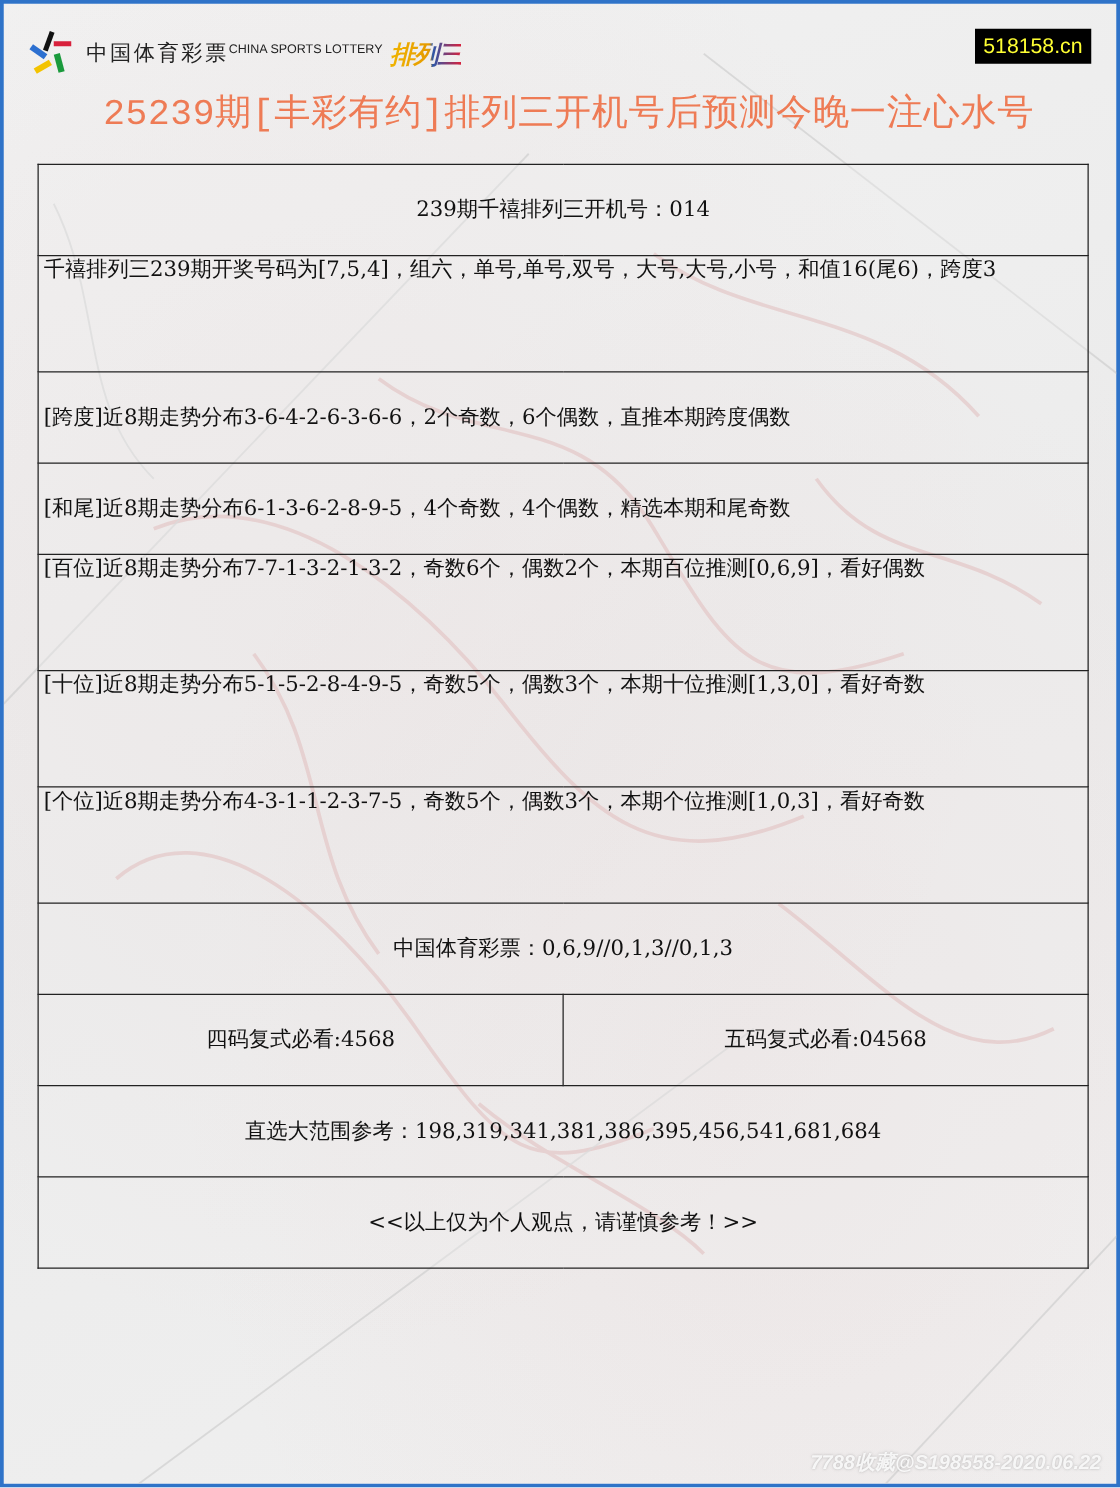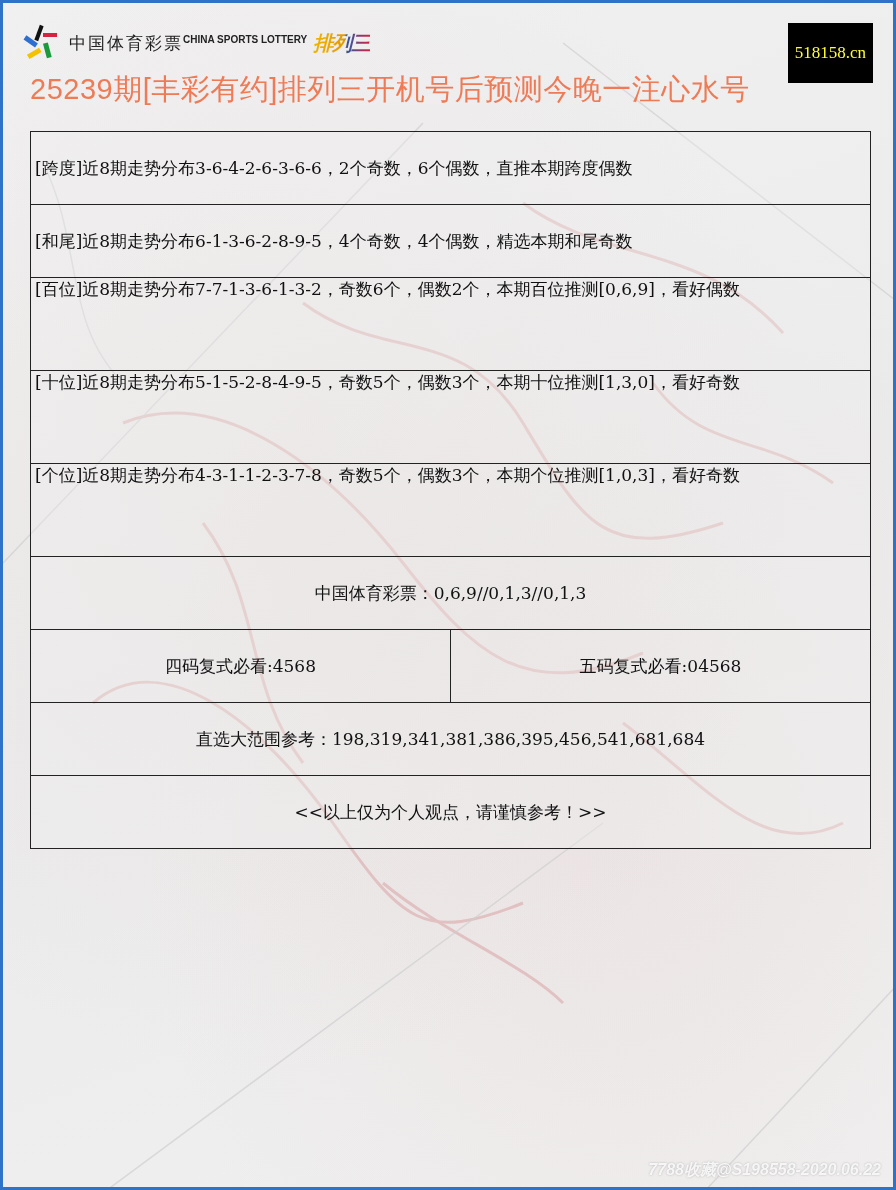--- a/index.html
+++ b/index.html
@@ -19,37 +19,38 @@
     overflow: hidden;
   }
   .sketch { position: absolute; left: 0; top: 0; width: 896px; height: 1190px; pointer-events: none; }
   .logo {
     position: absolute; left: 18px; top: 18px; height: 44px;
     display: flex; align-items: center;
   }
   .logo-mark { width: 44px; height: 44px; position: relative; }
   .logo-text { margin-left: 4px; display: flex; flex-direction: row; line-height: 1; }
   .logo-cn { font-family: "DejaVu Sans", sans-serif; font-size: 17px; color: #222; letter-spacing: 2px; }
-  .logo-en { font-family: "Liberation Sans", sans-serif; font-size: 10px; font-weight: bold; color: #222; margin-top: 0; }
+  .logo-en { font-family: "Liberation Sans", sans-serif; font-size: 10px; font-weight: normal; color: #222; margin-top: 0; }
   .logo-game {
     margin-left: 6px; font-family: "DejaVu Sans", sans-serif; font-weight: bold; font-style: italic;
     font-size: 20px; letter-spacing: -1px;
     background: linear-gradient(90deg, #f0b400 0%, #e59a00 55%, #2c57a8 60%, #d8213c 100%);
     -webkit-background-clip: text; background-clip: text; color: transparent;
   }
   .site-badge {
     position: absolute; right: 20px; top: 20px;
     background: #000; color: #ffff33;
-    font-family: Liberation Serif, serif; font-size: 17px;
-    padding: 20px 7px; line-height: 20px;
+    font-family: Liberation Sans, sans-serif; font-size: 17px;
+    padding: 4px 7px; line-height: 20px;
   }
   .page-title {
     position: absolute; left: 27px; top: 67px; width: 850px;
     font-size: 29px; color: #ee7b55; letter-spacing: 0.5px; white-space: nowrap;
-    font-family: Liberation Sans, sans-serif;
+    font-family: Liberation Mono, monospace;
+    text-align: center;
   }
   table.data {
     position: absolute; left: 27px; top: 128px;
     width: 841px; border-collapse: collapse;
     background: rgba(240,240,240,0.35);
   }
   table.data td {
     border: 1.5px solid #222; color: #111;
     font-size: 17px; line-height: 23px;
     padding: 0 4px;
@@ -106,34 +107,40 @@
     </div>
     <span class="logo-game">排列三</span>
   </div>
 
   <div class="site-badge">518158.cn</div>
 
   <div class="page-title">25239期[丰彩有约]排列三开机号后预测今晚一注心水号</div>
 
   <table class="data">
     <tbody>
+        <tr class="h72">
+      <td class="center" colspan="2">239期千禧排列三开机号：014</td>
+    </tr>
+    <tr class="h93">
+      <td class="left" colspan="2">千禧排列三239期开奖号码为[7,5,4]，组六，单号,单号,双号，大号,大号,小号，和值16(尾6)，跨度3</td>
+    </tr>
     <tr class="h72">
       <td class="left" colspan="2" style="vertical-align:middle;padding-top:0;">[跨度]近8期走势分布3-6-4-2-6-3-6-6，2个奇数，6个偶数，直推本期跨度偶数</td>
     </tr>
     <tr class="h72">
       <td class="left" colspan="2" style="vertical-align:middle;padding-top:0;">[和尾]近8期走势分布6-1-3-6-2-8-9-5，4个奇数，4个偶数，精选本期和尾奇数</td>
     </tr>
     <tr class="h93">
-      <td class="left" colspan="2">[百位]近8期走势分布7-7-1-3-6-1-3-2，奇数6个，偶数2个，本期百位推测[0,6,9]，看好偶数</td>
+      <td class="left" colspan="2">[百位]近8期走势分布7-7-1-3-2-1-3-2，奇数6个，偶数2个，本期百位推测[0,6,9]，看好偶数</td>
     </tr>
     <tr class="h93">
       <td class="left" colspan="2">[十位]近8期走势分布5-1-5-2-8-4-9-5，奇数5个，偶数3个，本期十位推测[1,3,0]，看好奇数</td>
     </tr>
     <tr class="h93">
-      <td class="left" colspan="2">[个位]近8期走势分布4-3-1-1-2-3-7-8，奇数5个，偶数3个，本期个位推测[1,0,3]，看好奇数</td>
+      <td class="left" colspan="2">[个位]近8期走势分布4-3-1-1-2-3-7-5，奇数5个，偶数3个，本期个位推测[1,0,3]，看好奇数</td>
     </tr>
     <tr class="h72">
       <td class="center" colspan="2">中国体育彩票：0,6,9//0,1,3//0,1,3</td>
     </tr>
     <tr class="h72">
       <td class="center" style="width:50%;margin-left:32px;">四码复式必看:4568</td>
       <td class="center" style="width:50%;">五码复式必看:04568</td>
     </tr>
     <tr class="h72">
       <td class="center" colspan="2">直选大范围参考：198,319,341,381,386,395,456,541,681,684</td>

